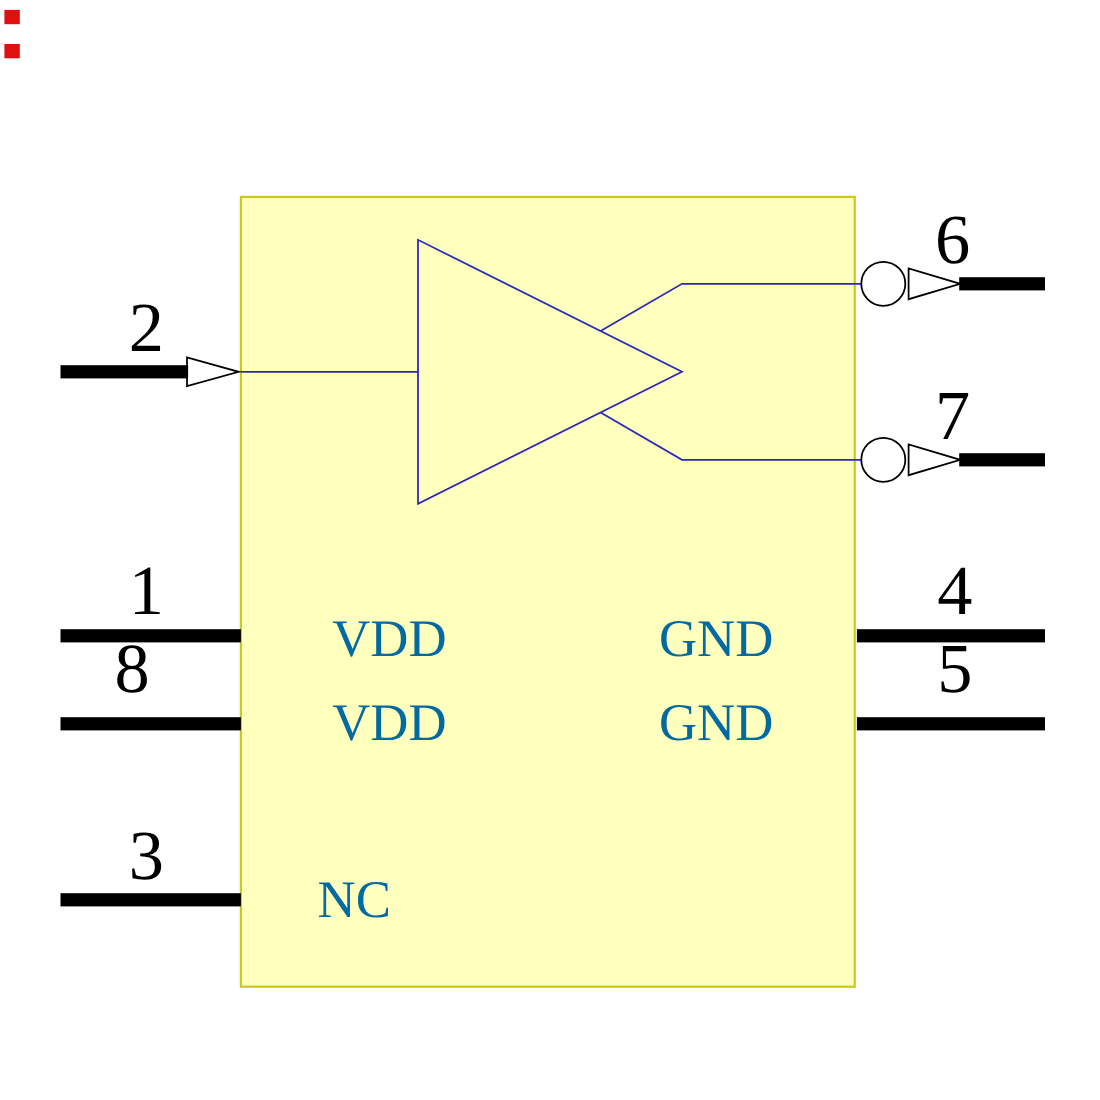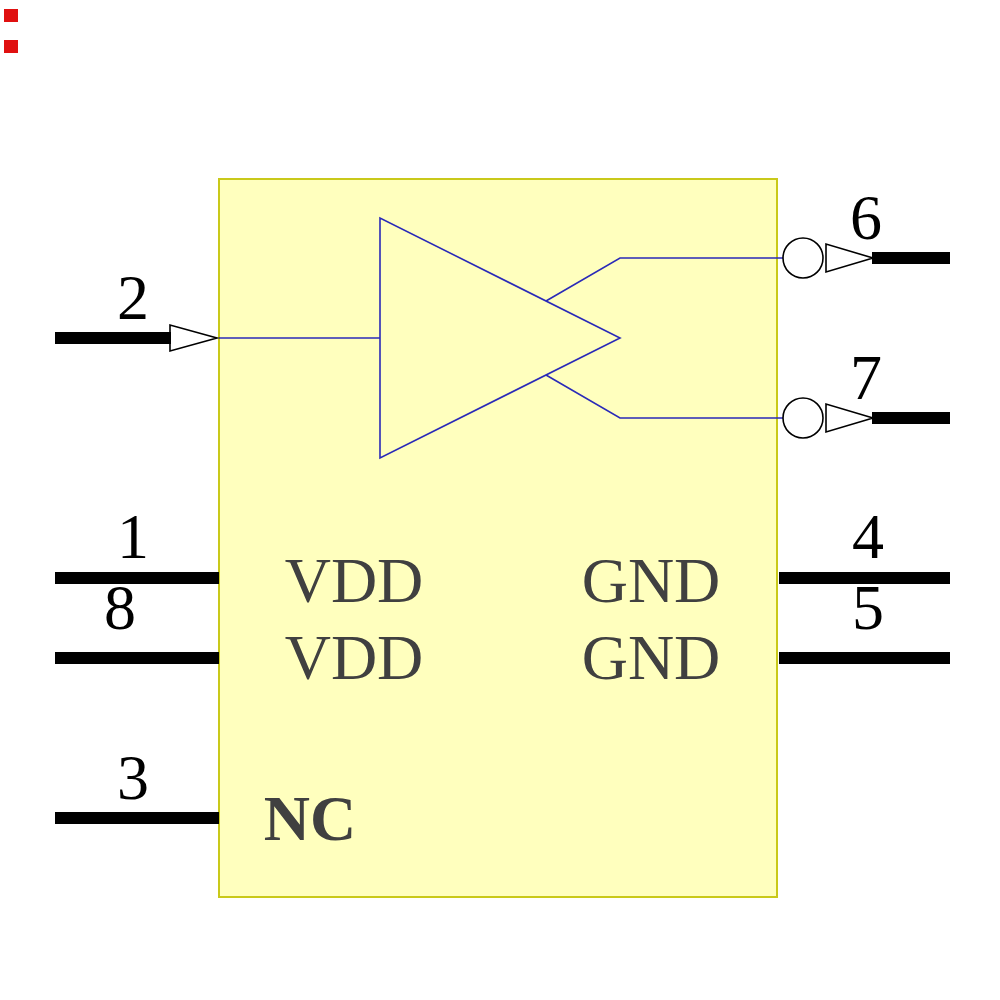--- a/index.html
+++ b/index.html
@@ -37,22 +37,22 @@
     position: absolute;
     transform: translate(-50%, -50%);
     font-size: 64px;
     color: #000000;
     line-height: 1;
     white-space: nowrap;
   }
   .ic-label {
     position: absolute;
     transform: translate(-50%, -50%);
-    font-size: 64px;
-    color: #404040;
+    font-size: 48px;
+    color: #0369a1;
     line-height: 1;
     white-space: nowrap;
   }
   .red-marker {
     position: absolute;
     width: 14px;
     height: 13px;
     background: #e01010;
   }
 </style>
@@ -102,15 +102,15 @@
 
   <span class="pin-number" style="left:866px; top:218px;">6</span>
   <span class="pin-number" style="left:866px; top:378px;">7</span>
   <span class="pin-number" style="left:868px; top:537px;">4</span>
   <span class="pin-number" style="left:868px; top:608px;">5</span>
 
   <span class="ic-label" style="left:354px; top:581px;">VDD</span>
   <span class="ic-label" style="left:651px; top:581px;">GND</span>
   <span class="ic-label" style="left:354px; top:658px;">VDD</span>
   <span class="ic-label" style="left:651px; top:658px;">GND</span>
-  <span class="ic-label" style="left:310px; top:819px;font-weight:bold;">NC</span>
+  <span class="ic-label" style="left:322px; top:819px;">NC</span>
 
 </div>
 
 </body></html>

